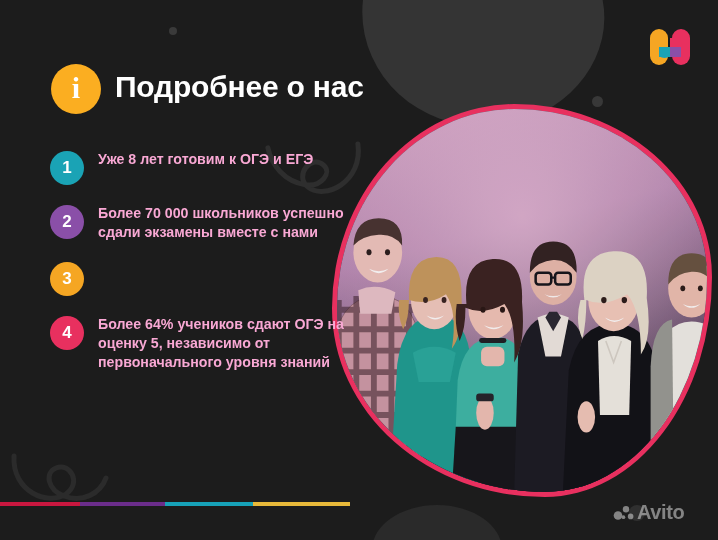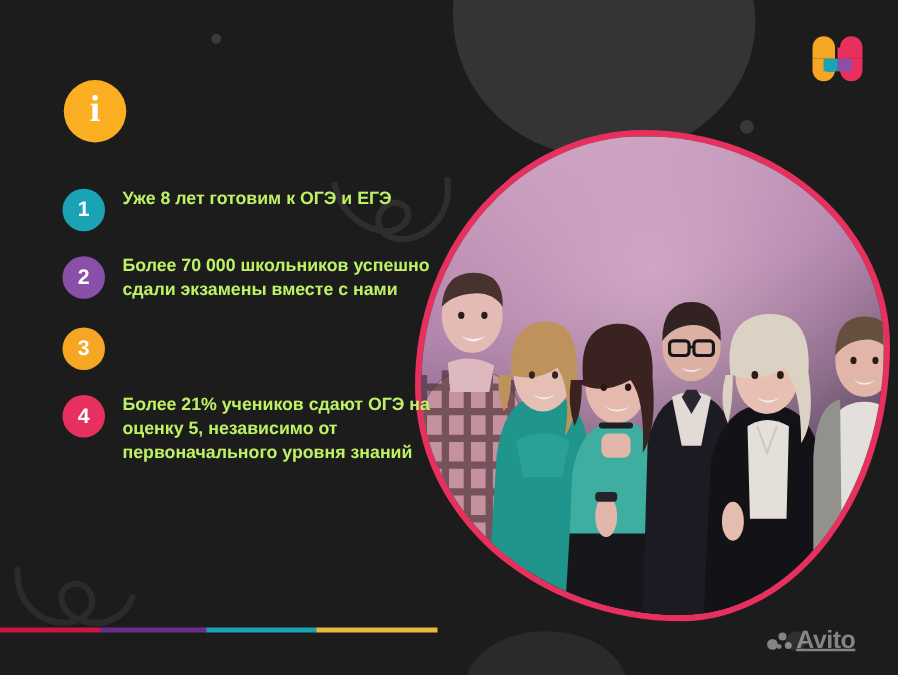--- a/index.html
+++ b/index.html
@@ -93,21 +93,21 @@
     width:34px; height:34px;
     border-radius:50%;
     display:flex; align-items:center; justify-content:center;
     color:#ffffff;
     font-size:17px;
     font-weight:700;
     margin-top:1px;
   }
   .fact-text {
     margin-left:14px;
-    color:#bef264;
+    color:#f9a8d4;
     font-size:14.2px;
     font-weight:700;
     line-height:19px;
     max-width:255px;
   }
 
   
   .photo-wrap {
     position:absolute;
     left:332px; top:104px;
@@ -143,21 +143,20 @@
     display:flex; align-items:center;
     opacity:.55;
   }
   .avito-dots { width:21px; height:15px; margin-right:3px; }
   .avito-word {
     color:#d9d9d9;
     font-size:20px;
     font-weight:700;
     letter-spacing:-0.4px;
     line-height:1;
-    text-decoration:underline;
   }
 </style>
 </head>
 <body>
 
 <div id="slide">
 
   <div class="bg-blob-top"></div>
   <div class="bg-blob-bottom"></div>
   <div class="bg-dot"></div>
@@ -288,20 +287,21 @@
 
           <rect width="380" height="393" fill="#2a1a2e" opacity="0.06"></rect>
         </svg>
       </div>
     </div>
   </div>
 
   <div class="info-badge">
     <span class="glyph">i</span>
   </div>
+  <h1 class="page-title">Подробнее о нас</h1>
 
   <div class="facts">
 
     <div class="fact-row">
       <div class="fact-num" style="background:#1AA3B5">
         <span>1</span>
       </div>
       <div class="fact-text">Уже 8 лет готовим к ОГЭ и ЕГЭ</div>
     </div>
 
@@ -315,21 +315,21 @@
     <div class="fact-row">
       <div class="fact-num" style="background:#F5A623">
         <span>3</span>
       </div>
     </div>
 
     <div class="fact-row">
       <div class="fact-num" style="background:#E8305F">
         <span>4</span>
       </div>
-      <div class="fact-text">Более 21% учеников сдают ОГЭ на оценку 5, независимо от первоначального уровня знаний</div>
+      <div class="fact-text">Более 64% учеников сдают ОГЭ на оценку 5, независимо от первоначального уровня знаний</div>
     </div>
 
   </div>
 
   <div class="logo">
     <svg width="44" height="42" viewBox="0 0 44 42">
       <path d="M2 11 a9 9 0 0 1 18 0 v9 h-18 z" fill="#F5A623"></path>
       <path d="M2 20 h18 v9 a9 9 0 0 1 -18 0 z" fill="#F5A623"></path>
       <path d="M24 11 a9 9 0 0 1 18 0 v9 h-18 z" fill="#E8305F"></path>
       <path d="M24 20 h18 v9 a9 9 0 0 1 -18 0 z" fill="#E8305F"></path>

